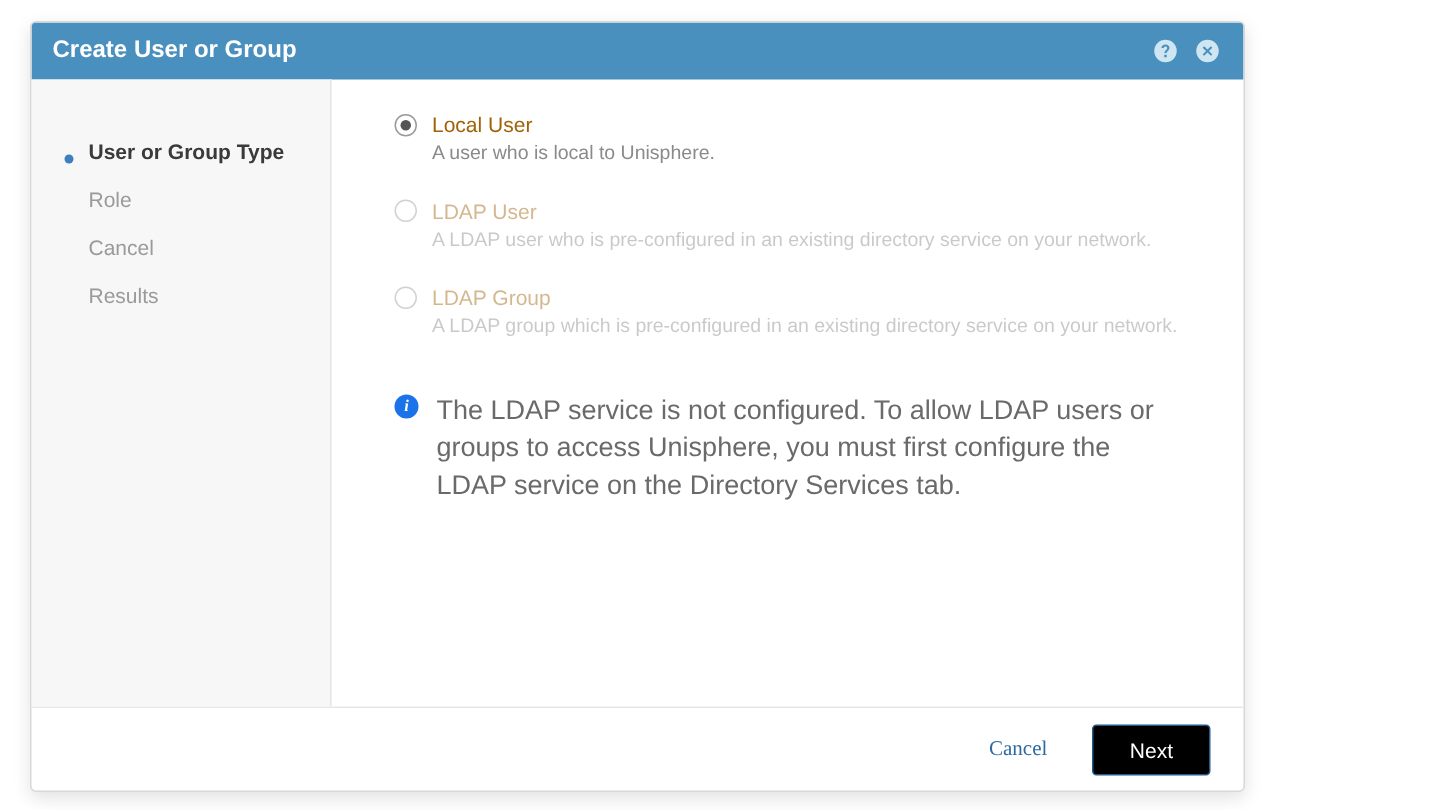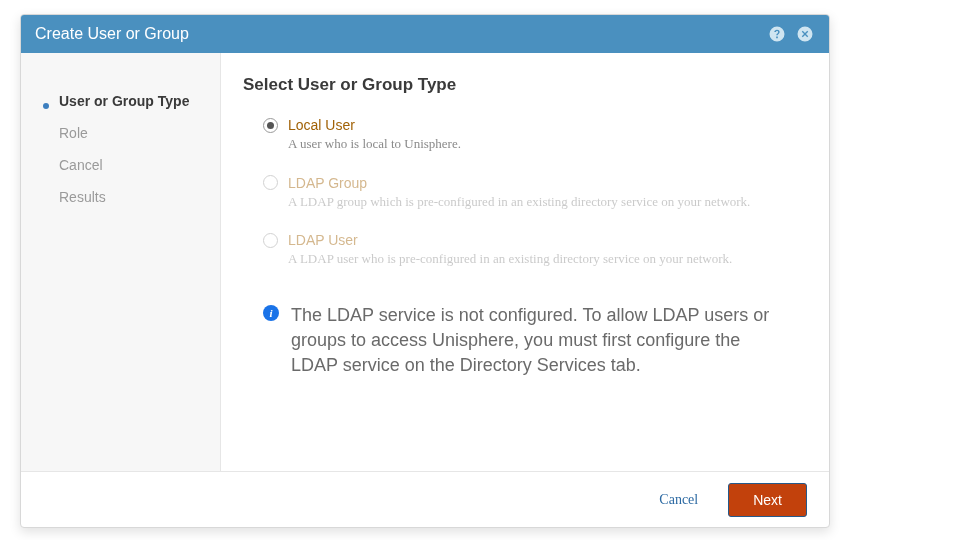--- a/index.html
+++ b/index.html
@@ -22,21 +22,21 @@
     background: #fff;
   }
   .header {
     background: #4a90bf;
     color: #fff;
     height: 38px;
     display: flex;
     align-items: center;
     padding: 0 14px;
     font-size: 16px;
-    font-weight: 400;
+    font-weight: 700;
   }
   .header-title { flex: 1; }
   .hdr-icon {
     width: 20px; height: 20px;
     margin-left: 8px;
     display: inline-flex; align-items: center; justify-content: center;
     color: #cfe5f1;
     cursor: pointer;
   }
   .hdr-icon svg { width: 18px; height: 18px; fill: currentColor; }
@@ -94,21 +94,20 @@
   .radio.selected::after {
     content: ""; position: absolute;
     left: 3px; top: 3px; width: 7px; height: 7px;
     border-radius: 50%; background: #555;
   }
   .opt-label { color: #a16207; font-size: 14px; }
   .opt-desc {
     margin-left: 25px; margin-top: 2px;
     color: #8a8a8a; font-size: 13px; line-height: 1.35;
     max-width: 500px;
-    font-family: Liberation Serif, serif;
   }
 
   .info-box {
     display: flex;
     margin-left: 20px;
     margin-top: 35px;
     align-items: flex-start;
   }
   .info-icon {
     width: 16px; height: 16px; border-radius: 50%;
@@ -136,21 +135,21 @@
   .btn-link {
     color: #2d6aa3;
     font-size: 14px;
     cursor: pointer;
     padding: 8px 14px;
     background: transparent;
     border: none;
     font-family: Liberation Serif, serif;
   }
   .btn-primary {
-    background: #c2410c;
+    background: #000000;
     color: #fff;
     border: 1px solid #25598a;
     border-radius: 3px;
     font-size: 14px;
     padding: 8px 24px;
     cursor: pointer;
   }
 </style>
 </head>
 <body>
@@ -186,44 +185,43 @@
         <span class="dot"></span>
         <span>Cancel</span>
       </div>
       <div class="step">
         <span class="dot"></span>
         <span>Results</span>
       </div>
     </div>
 
     <div class="content">
-      <div class="section-title">Select User or Group Type</div>
 
       <div class="option">
         <div class="opt-head">
           <span class="radio selected"></span>
           <span class="opt-label">Local User</span>
         </div>
         <div class="opt-desc">A user who is local to Unisphere.</div>
       </div>
 
       <div class="option disabled">
         <div class="opt-head">
           <span class="radio"></span>
+          <span class="opt-label">LDAP User</span>
+        </div>
+        <div class="opt-desc">A LDAP user who is pre-configured in an existing directory service on your network.</div>
+      </div>
+
+      <div class="option disabled">
+        <div class="opt-head">
+          <span class="radio"></span>
           <span class="opt-label">LDAP Group</span>
         </div>
         <div class="opt-desc">A LDAP group which is pre-configured in an existing directory service on your network.</div>
-      </div>
-
-      <div class="option disabled">
-        <div class="opt-head">
-          <span class="radio"></span>
-          <span class="opt-label">LDAP User</span>
-        </div>
-        <div class="opt-desc">A LDAP user who is pre-configured in an existing directory service on your network.</div>
       </div>
 
       <div class="info-box">
         <span class="info-icon">i</span>
         <span class="info-text">The LDAP service is not configured. To allow LDAP users or groups to access Unisphere, you must first configure the LDAP service on the Directory Services tab.</span>
       </div>
     </div>
 
   </div>
 

